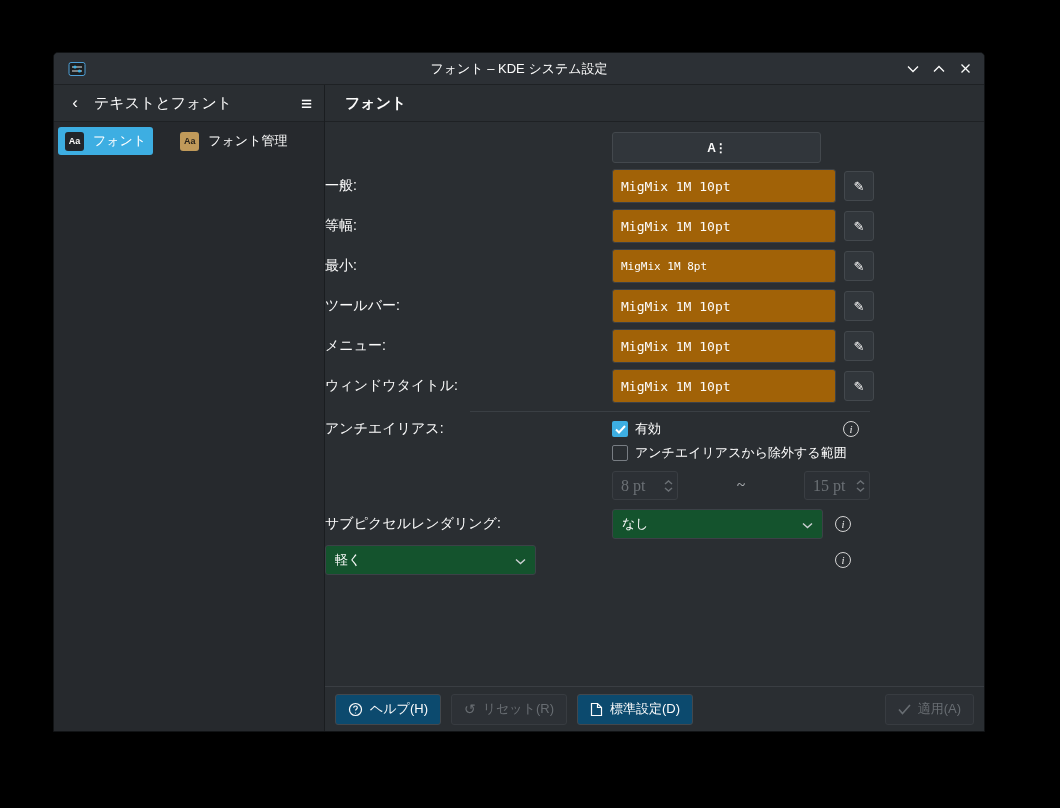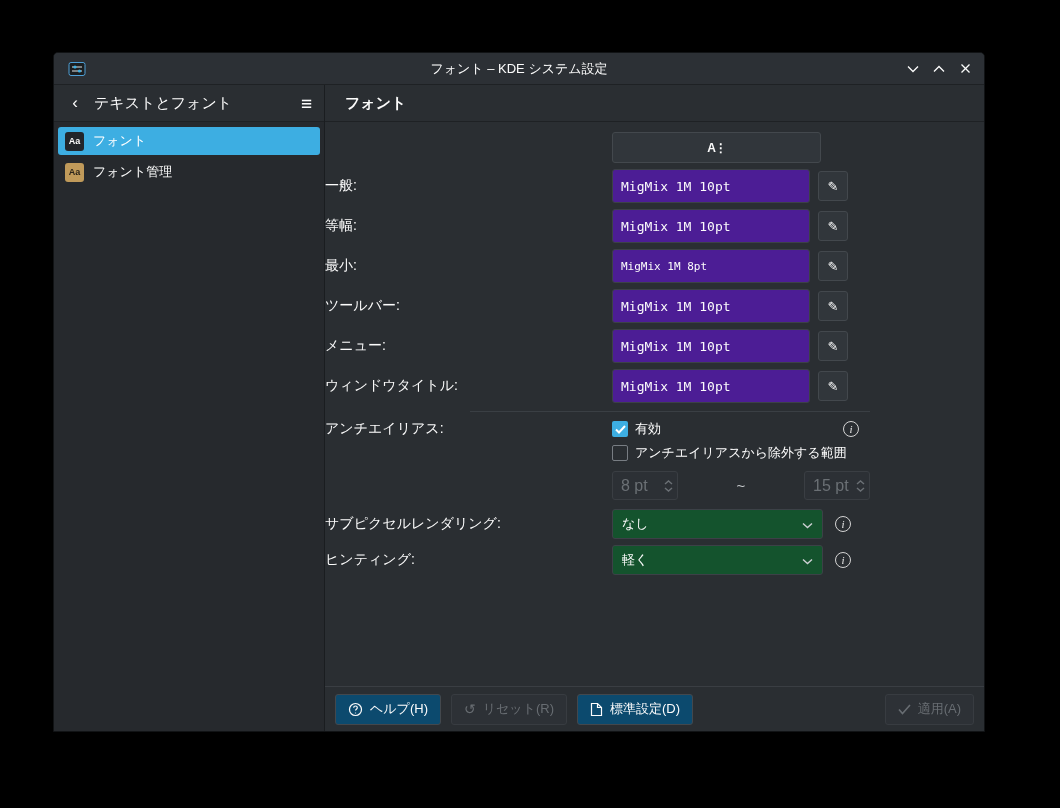--- a/index.html
+++ b/index.html
@@ -36,21 +36,21 @@
     width:271px; flex:0 0 271px; background:#26292d;
     border-right:1px solid #1a1d20; display:flex; flex-direction:column;
   }
   .sidebar-header {
     flex:0 0 37px; background:#2a2e32; border-bottom:1px solid #1e2124;
     display:flex; align-items:center; padding:0 12px; gap:10px;
   }
   .back-btn { width:18px; height:18px; display:flex; align-items:center; justify-content:center; font-size:17px; color:#fcfcfc; }
   .sidebar-title { font-size:15px; }
   .menu-btn { margin-left:auto; font-size:19px; line-height:1; color:#fcfcfc; }
-  .list { padding:5px 4px; display:flex; flex-direction:column; gap:3px;text-align:center; }
+  .list { padding:5px 4px; display:flex; flex-direction:row; gap:20px;text-align:center; }
   .list-item {
     height:28px; border-radius:3px; display:flex; align-items:center;
     padding:0 7px; gap:9px; font-size:13px;
   }
   .list-item.selected { background:#3daee2; color:#fff; }
   .item-icon {
     width:19px; height:19px; border-radius:3px; flex:0 0 19px;
     display:flex; align-items:center; justify-content:center;
     font-size:9px; font-weight:bold;
   }
@@ -59,30 +59,30 @@
   
   .content { flex:1; display:flex; flex-direction:column; min-width:0; }
   .content-header {
     flex:0 0 37px; background:#2a2e32; border-bottom:1px solid #1e2124;
     display:flex; align-items:center; padding:0 20px;
     font-size:15px; font-weight:bold;
   }
   .form { flex:1; padding-top:10px; overflow:hidden; }
   .row { display:flex; align-items:center; margin-bottom:6px; position:relative; }
   .row-label { width:279px; flex:0 0 279px; text-align:left; margin-right:8px; font-size:14px; }
-  .indent { margin-left:287px; }
+  .indent { margin-left:287px;font-family:Liberation Serif, serif; }
   .adjust-btn {
     margin-left:287px; height:31px; width:209px;
     background:#31363b; border:1px solid #43484d; border-radius:3px;
     color:#fcfcfc; font-size:13px; display:flex; align-items:center;
     justify-content:center; gap:6px; padding:0 8px;
   }
   .adjust-btn .btn-icon { font-weight:bold; font-size:12px; letter-spacing:-1px; }
   .font-field {
-    width:198px; height:30px; background:#4c1d95; border:1px solid #3c4147;
+    width:224px; height:30px; background:#a16207; border:1px solid #3c4147;
     border-radius:3px; padding:16px 8px; display:flex; align-items:center;
     font-family:"DejaVu Sans Mono","Liberation Mono",monospace; font-size:13px;
   }
   .font-field.small { font-size:11px; }
   .edit-btn {
     width:30px; height:30px; margin-left:8px; background:#31363b;
     border:1px solid #43484d; border-radius:3px; color:#fcfcfc;
     display:flex; align-items:center; justify-content:center; font-size:13px;
   }
   .separator { border:none; border-top:1px solid #3a3f44; margin:8px 0 8px 145px; width:400px; }
@@ -303,21 +303,20 @@
             <span class="combo-chevron">
               <svg width="11" height="7" viewBox="0 0 11 7">
                   <polyline points="1,1.5 5.5,5.5 10,1.5"></polyline>
                 </svg>
             </span>
           </div>
           <span class="info-icon" style="left:510px;">i</span>
         </div>
 
         <div class="row">
-          <span class="row-label">ヒンティング:</span>
           <div class="combobox">
             <span>軽く</span>
             <span class="combo-chevron">
               <svg width="11" height="7" viewBox="0 0 11 7">
                   <polyline points="1,1.5 5.5,5.5 10,1.5"></polyline>
                 </svg>
             </span>
           </div>
           <span class="info-icon" style="left:510px;">i</span>
         </div>

